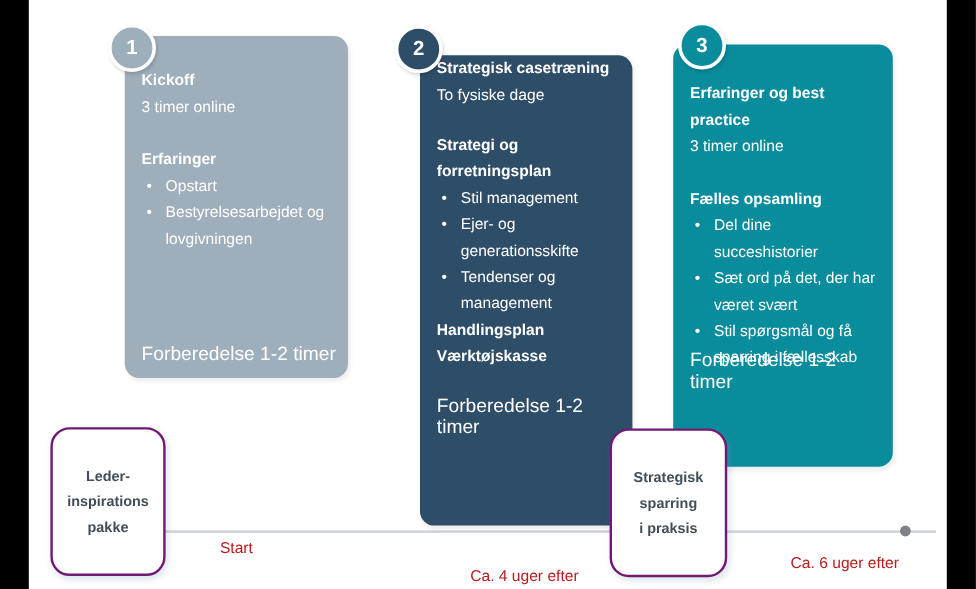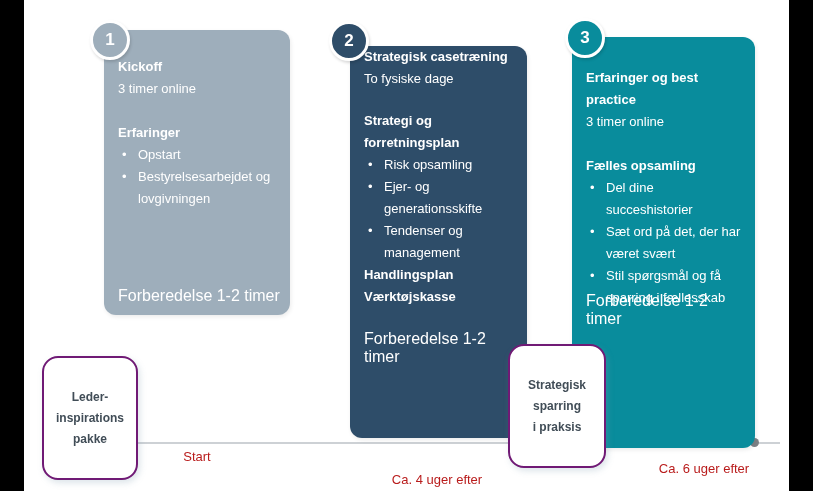--- a/index.html
+++ b/index.html
@@ -5,21 +5,21 @@
   html,body{margin:0;padding:0;background:#000;}
   .stage{
     position:relative;width:813px;height:491px;overflow:hidden;
     background:#000;font-family:"Liberation Sans","DejaVu Sans",sans-serif;
   }
   .canvas{position:absolute;left:24px;top:0;width:765px;height:491px;background:#ffffff;}
 
   .card{position:absolute;border-radius:12px;color:#fff;box-shadow:1px 2px 4px rgba(0,0,0,0.08);}
   .card-1{left:80px;top:30px;width:186px;height:285px;}
   .card-2{left:326px;top:46px;width:177px;height:392px;}
-  .card-3{left:548px;top:37px;width:183px;height:411px;}
+  .card-3{left:537px;top:37px;width:183px;height:352px;}
 
   .num-circle{
     position:absolute;width:40px;height:40px;border-radius:50%;
     border:3px solid #ffffff;box-sizing:border-box;color:#fff;
     font-size:17px;font-weight:700;display:flex;align-items:center;justify-content:center;
     box-shadow:1px 2px 3px rgba(0,0,0,0.15);
   }
   .circle-1{left:66px;top:20px;}
   .circle-2{left:305px;top:21px;}
   .circle-3{left:541px;top:18px;}
@@ -47,21 +47,21 @@
   .label-mid{left:413px;margin-top:23px;}
   .label-end{left:680px;margin-top:12px;}
 
   .callout{
     position:absolute;background:#ffffff;border:2px solid #701a75;border-radius:16px;
     box-shadow:2px 3px 6px rgba(120,150,170,0.25);
     display:flex;align-items:center;justify-content:center;text-align:center;
     font-size:12px;font-weight:700;color:#414d57;line-height:21px;
   }
   .callout-a{left:18px;top:356px;width:92px;height:120px;}
-  .callout-b{left:484px;top:344px;width:94px;height:120px;}
+  .callout-b{left:484px;top:357px;width:94px;height:120px;}
 </style>
 </head>
 <body>
 
 <div class="stage">
   <div class="canvas">
 
     <div class="timeline-line"></div>
     <div class="timeline-dot"></div>
     <div class="timeline-label label-start">Start</div>
@@ -88,21 +88,21 @@
     </div>
 
     <div class="card card-2" style="background:#2e4d69">
       <div class="card-content">
         <div class="bold">Strategisk casetræning</div>
         <div>To fysiske dage</div>
         <div class="card-section">
           <div class="bold">Strategi og forretningsplan</div>
           <div class="bullet-row">
             <span class="marker"></span>
-            <span>Risk opsamling</span>
+            <span>Stil management</span>
           </div>
           <div class="bullet-row">
             <span class="marker"></span>
             <span>Ejer- og generationsskifte</span>
           </div>
           <div class="bullet-row">
             <span class="marker"></span>
             <span>Tendenser og management</span>
           </div>
           <div class="bold">Handlingsplan</div>

